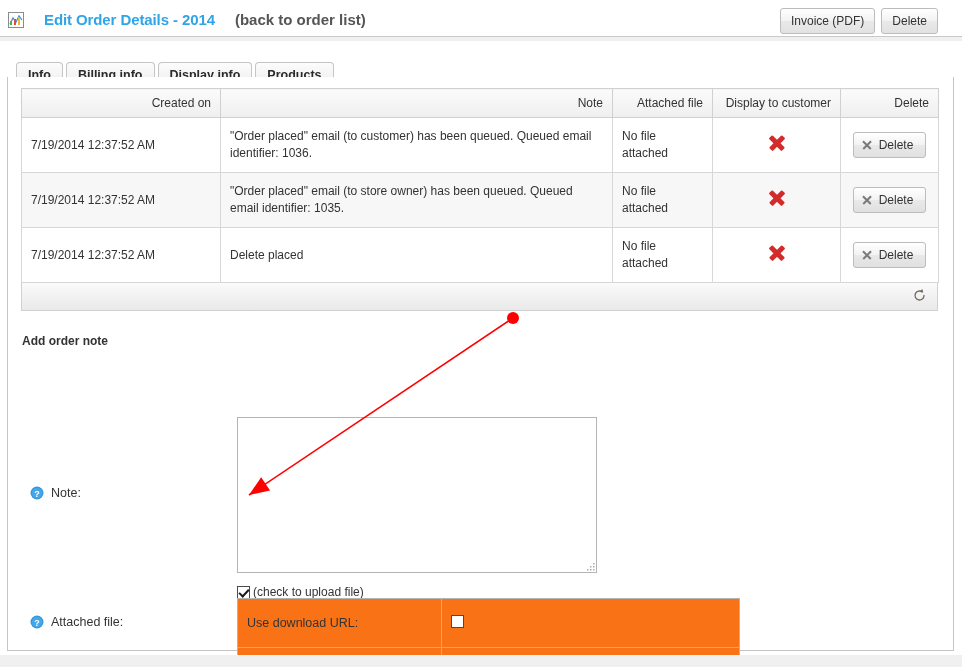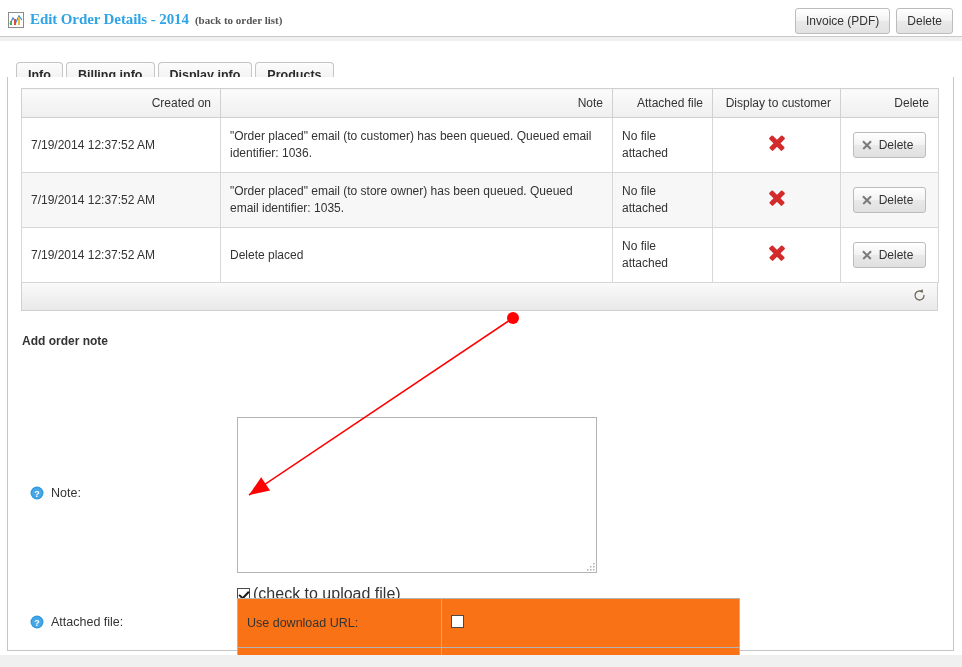--- a/index.html
+++ b/index.html
@@ -22,46 +22,45 @@
     position: relative;
     height: 38px;
     padding: 0;
   }
   #title-row {
     position: absolute;
     left: 8px;
     top: 11px;
     display: flex;
     align-items: center;
-    gap: 6px;
+    gap: 20px;
     white-space: nowrap;
-    font-family: Liberation Serif, serif;
   }
   .title-icon {
     width: 16px;
     height: 16px;
     display: inline-block;
     position: relative;
     flex: 0 0 auto;
   }
   .page-title {
     font-size: 15px;
     font-weight: bold;
     color: #2fa4e7;
     letter-spacing: -0.1px;
   }
   .back-link {
-    font-size: 11px;
+    font-size: 15px;
     font-weight: bold;
     color: #555555;
     text-decoration: none;
   }
   #header-buttons {
     position: absolute;
-    right: 9px;
+    right: 24px;
     top: 8px;
     display: flex;
     gap: 6px;
   }
   .btn {
     font-family: "Liberation Sans", sans-serif;
     font-size: 12px;
     color: #333333;
     background: linear-gradient(to bottom, #ffffff 0%, #f2f2f2 50%, #e9e9e9 51%, #e2e2e2 100%);
     border: 1px solid #bcbcbc;
@@ -302,21 +301,21 @@
     pointer-events: none;
   }
 
   #upload-check-row {
     position: absolute;
     left: 229px;
     top: 508px;
     display: flex;
     align-items: center;
     gap: 3px;
-    font-size: 16px;
+    font-size: 12px;
     color: #333333;
   }
   .cb {
     width: 13px;
     height: 13px;
     box-sizing: border-box;
     border: 1px solid #4a4a4a;
     background: #ffffff;
     display: inline-block;
     position: relative;

